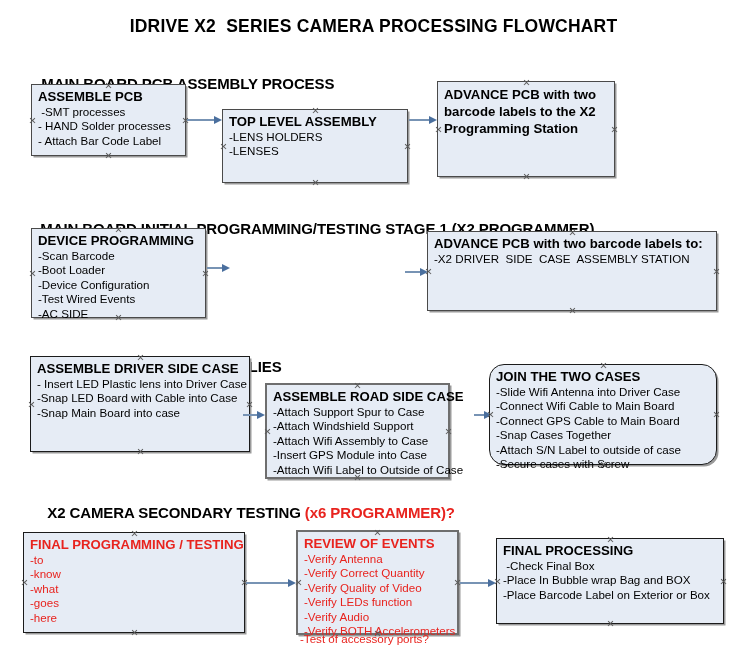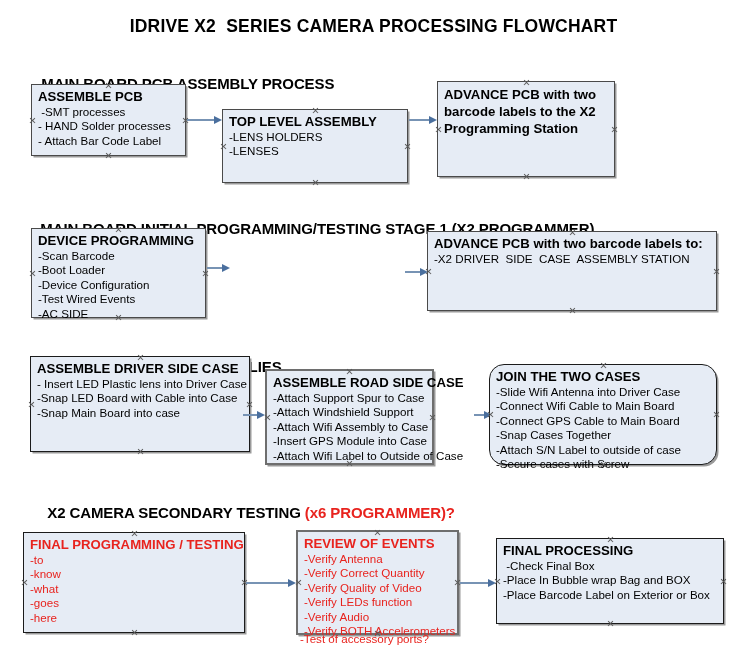--- a/index.html
+++ b/index.html
@@ -244,21 +244,21 @@
     <div class="handle" style="left:50%; top:100%;"></div>
     <div class="handle" style="left:0; top:50%;"></div>
     <div class="handle" style="left:100%; top:50%;"></div>
   </div>
 
   <div class="arrow" style="left:243px; top:415px; width:22px;">
     <div class="shaft"></div>
     <div class="head"></div>
   </div>
 
-  <div class="node thick-border" style="left:265px; top:369px; width:169px; height:96px;">
+  <div class="node thick-border" style="left:265px; top:383px; width:185px; height:96px;">
     <div class="n-title">ASSEMBLE ROAD SIDE CASE</div>
     <div class="n-line">-Attach Support Spur to Case</div>
     <div class="n-line">-Attach Windshield Support</div>
     <div class="n-line">-Attach Wifi Assembly to Case</div>
     <div class="n-line">-Insert GPS Module into Case</div>
     <div class="n-line">-Attach Wifi Label to Outside of Case</div>
     <div class="handle" style="left:50%; top:0;"></div>
     <div class="handle" style="left:50%; top:100%;"></div>
     <div class="handle" style="left:0; top:50%;"></div>
     <div class="handle" style="left:100%; top:50%;"></div>

